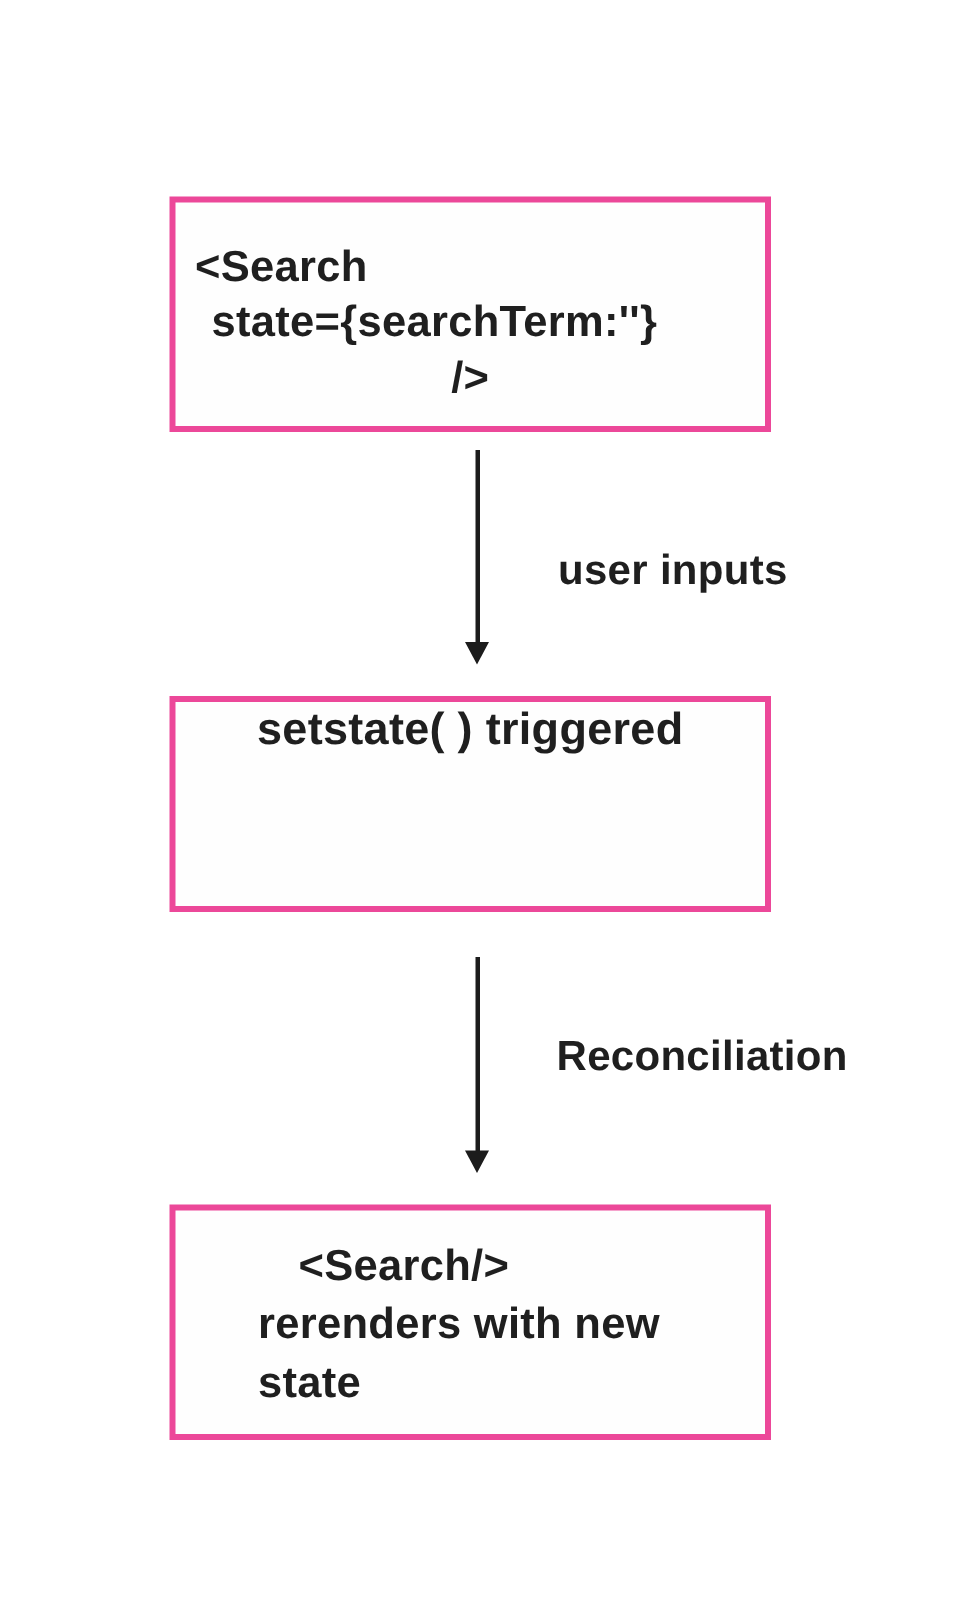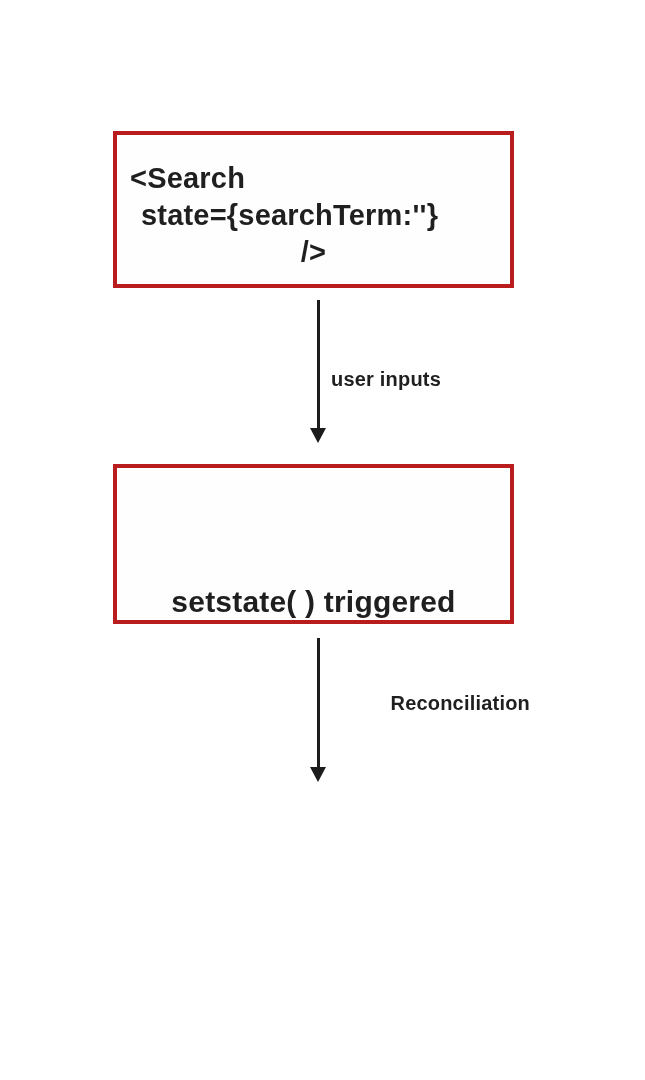--- a/index.html
+++ b/index.html
@@ -14,37 +14,37 @@
     background: #ffffff;
     font-family: "Liberation Sans", sans-serif;
     font-weight: bold;
     color: #1f1f1f;
     overflow: hidden;
   }
   .box {
     position: absolute;
     left: 113px;
     width: 401px;
-    border: 4px solid #b91c1c;
+    border: 4px solid #ec4899;
     background: #fefefe;
     box-sizing: border-box;
     font-size: 29px;
     line-height: 37px;
     letter-spacing: 0.2px;
   }
   .box1 { top: 131px; height: 157px; padding-top: 25px; }
   .box1 .line-1 { padding-left: 13px; }
   .box1 .line-2 { padding-left: 24px; }
   .box1 .line-3 { text-align: center; }
 
   .box2 {
     top: 464px;
-    height: 160px;
+    height: 144px;
     display: flex;
-    align-items: flex-end;
+    align-items: flex-start;
     justify-content: center;
     font-size: 30px;
   }
 
   .box3 { top: 803px; height: 157px; padding-top: 18px; }
   .box3 .line-1 { padding-left: 82px; }
   .box3 .line-2 { padding-left: 55px; }
   .box3 .line-3 { padding-left: 55px; }
   .box3 .line { line-height: 39px; }
 
@@ -70,26 +70,27 @@
     border-right: 8.5px solid transparent;
     border-top: 15px solid #1c1c1c;
   }
   .arrow1 { top: 300px; height: 143px; }
   .arrow1 .shaft { height: 130px; }
   .arrow2 { top: 638px; height: 144px; }
   .arrow2 .shaft { height: 131px; }
 
   .edge-label {
     position: absolute;
-    font-size: 20px;
+    font-size: 28px;
     line-height: 35px;
     letter-spacing: 0.2px;
+    margin-left: 41px;
   }
   .edge-label-1 { left: 331px; top: 362px; }
-  .edge-label-2 { left: 330px; top: 686px; width: 200px; text-align: right; }
+  .edge-label-2 { left: 330px; top: 686px; width: 200px; text-align: left; }
 </style>
 </head>
 <body>
 
 <div class="canvas">
 
   <div class="box box1">
     <div class="line line-1">&lt;Search</div>
     <div class="line line-2">state={searchTerm:''}</div>
     <div class="line line-3">/&gt;</div>
@@ -108,14 +109,19 @@
   </div>
 
   <div class="arrow arrow2">
     <div class="shaft"></div>
     <div class="head"></div>
   </div>
   <div class="edge-label edge-label-2">
     <div>Reconciliation</div>
   </div>
 
+  <div class="box box3">
+    <div class="line line-1">&lt;Search/&gt;</div>
+    <div class="line line-2">rerenders with new</div>
+    <div class="line line-3">state</div>
+  </div>
 
 </div>
 
 </body></html>

